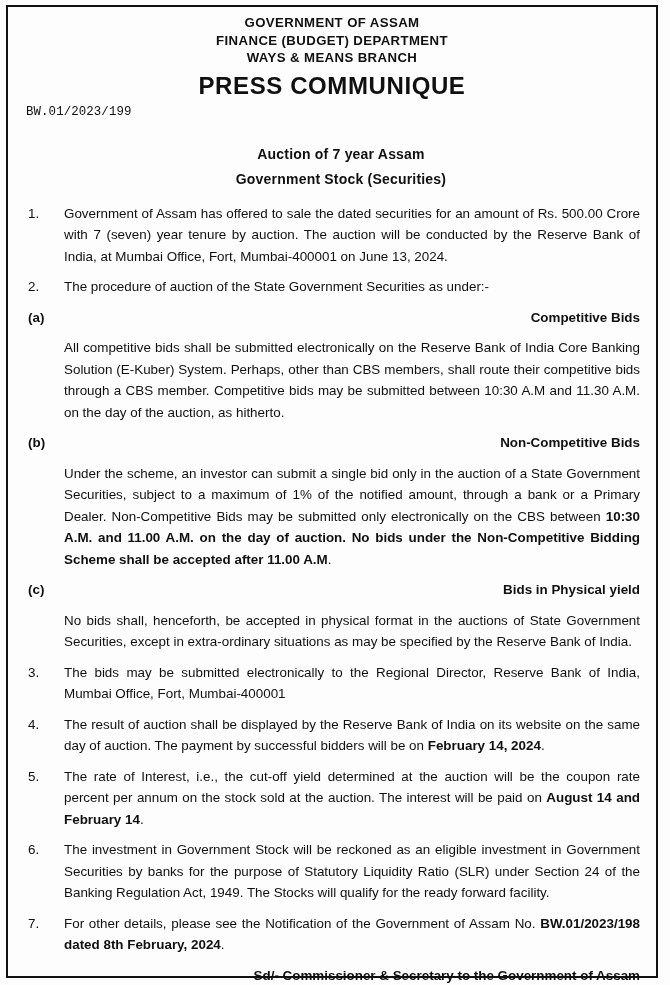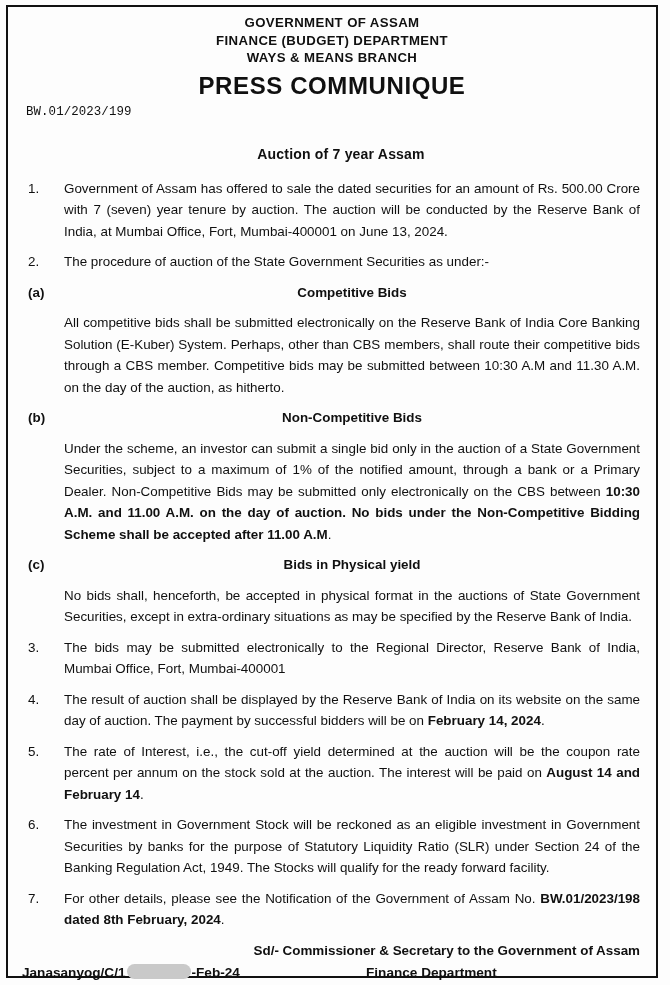--- a/index.html
+++ b/index.html
@@ -108,21 +108,21 @@
   .itext {
     flex: 1 1 auto;
     font-size: 13.4px;
     line-height: 21.5px;
     text-align: justify;
     text-justify: inter-word;
     hyphens: none;
   }
   .itext.head {
     font-weight: bold;
-    text-align: center;
+    text-align: right;
   }
   .sub-body {
     margin-left: 36px;
     margin-right: 0;
     font-size: 13.4px;
     line-height: 21.5px;
     text-align: justify;
     margin-top: 2px;
     margin-bottom: 9px;
   }
@@ -184,20 +184,21 @@
       </div>
 
       <div class="press-title">PRESS COMMUNIQUE</div>
 
       <div class="refrow">
         <div class="refno">BW.01/2023/199</div>
       </div>
 
       <div class="doc-title">
         <div>Auction of 7 year Assam</div>
+        <div>Government Stock (Securities)</div>
       </div>
 
       <div class="body">
 
         <div class="item">
           <div class="marker">1.</div>
           <div class="itext">Government of Assam has offered to sale the dated securities for an amount of Rs. 500.00 Crore with 7 (seven) year tenure by auction. The auction will be conducted by the Reserve Bank of India, at Mumbai Office, Fort, Mumbai-400001 on June 13, 2024.</div>
         </div>
 
         <div class="item">

